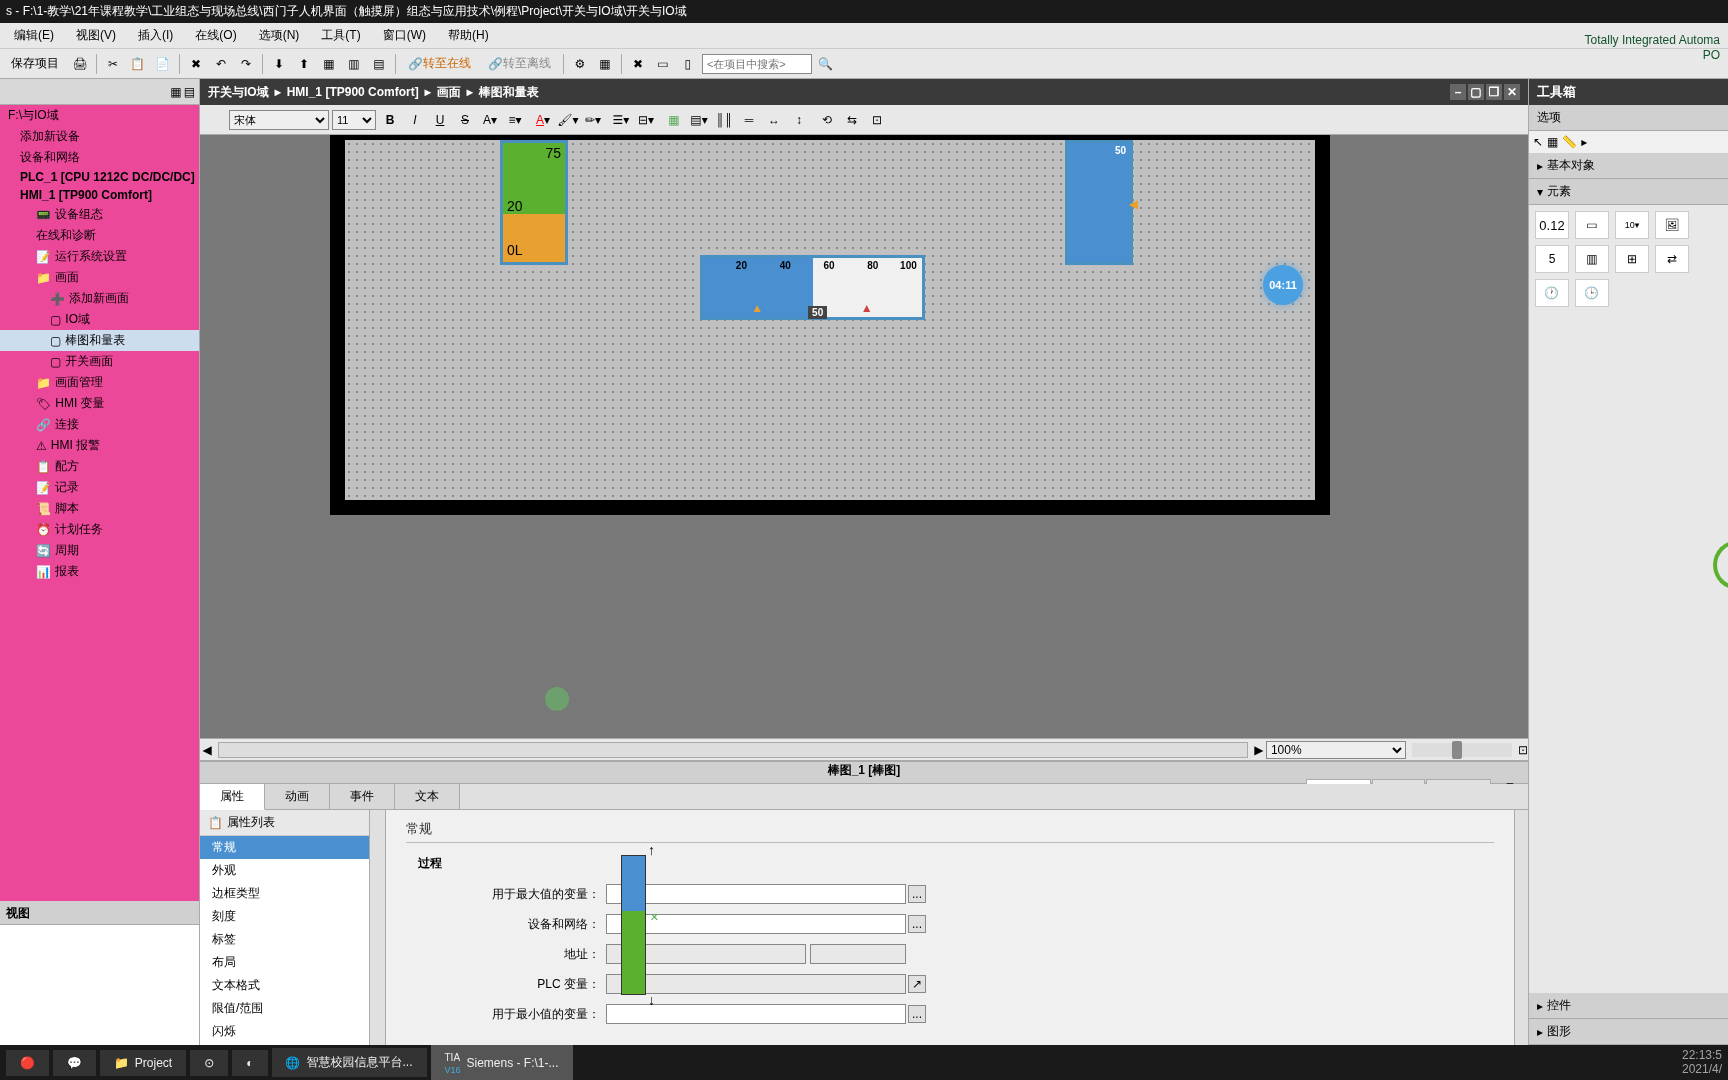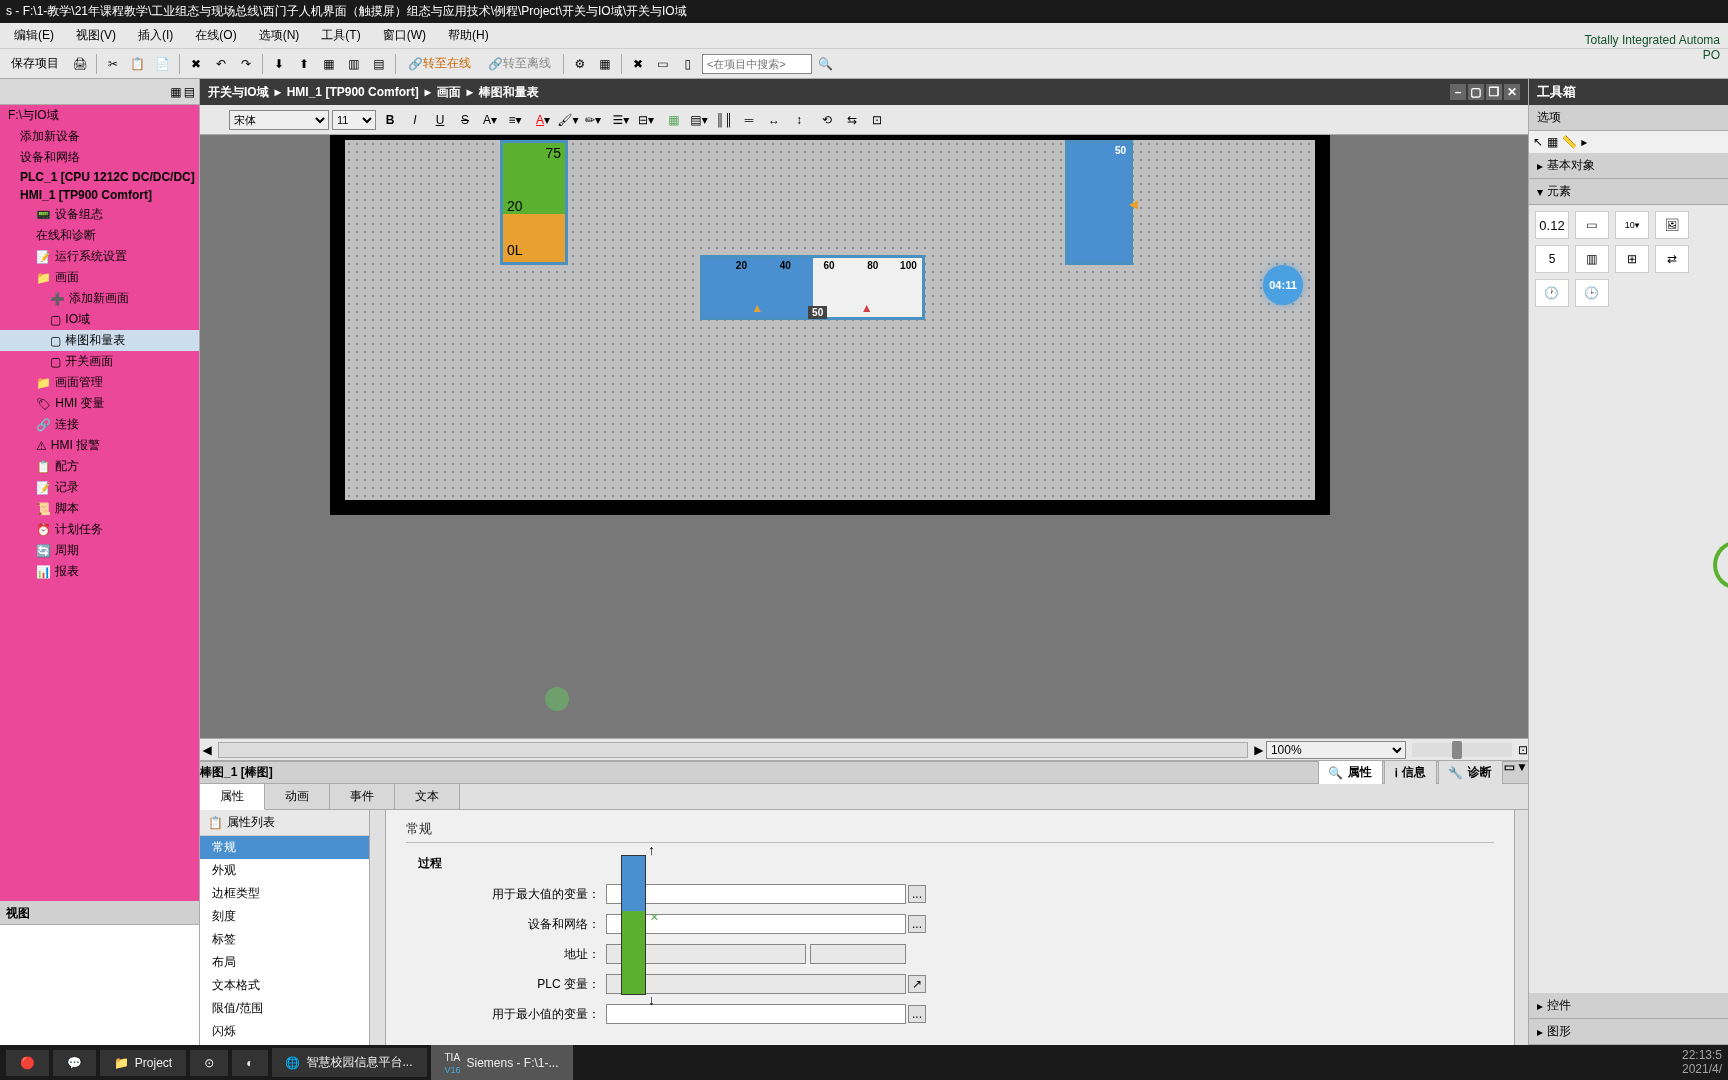--- a/index.html
+++ b/index.html
@@ -34,21 +34,21 @@
 .bar-gauge{border:3px solid #4a90c0;background:#fff;position:absolute;}
 .bar-v1{left:155px;top:0;width:68px;height:125px;background:linear-gradient(to top,#e8a030 0%,#e8a030 40%,#5cb030 40%,#5cb030 100%);}
 .bar-v1 .scale{position:absolute;left:4px;color:#000;font-size:14px;font-weight:normal;}
 .bar-h{left:355px;top:115px;width:225px;height:65px;background:linear-gradient(to right,#4a90d0 0%,#4a90d0 50%,#f0f0f0 50%,#f0f0f0 100%);}
 .bar-h .tick-label{position:absolute;color:#000;font-size:10px;font-weight:bold;top:2px;}
 .bar-v2{left:720px;top:0;width:68px;height:125px;background:#4a90d0;}
 .zoom-bar{background:#e8e8e8;height:22px;display:flex;align-items:center;border-top:1px solid #aaa;}
 .zoom-bar .scroll-h{flex:1;height:16px;background:#ddd;border:1px solid #aaa;margin:0 4px;}
 .zoom-bar select{height:18px;width:140px;border:1px solid #888;}
 .inspector{background:#e8e8e8;border-top:2px solid #aaa;height:285px;display:flex;flex-direction:column;}
-.insp-title{background:#d0d0d0;height:22px;display:flex;align-items:center;padding:0 0;font-weight:bold;border-bottom:1px solid #aaa;}
+.insp-title{background:#d0d0d0;height:22px;display:flex;align-items:center;padding:0 12px;font-weight:bold;border-bottom:1px solid #aaa;flex-direction:column;}
 .insp-tabs-right{margin-left:auto;display:flex;gap:1px;}
 .insp-tabs-right .rtab{background:#e0e0e0;padding:3px 10px;border:1px solid #aaa;cursor:pointer;display:flex;align-items:center;gap:4px;}
 .insp-tabs-right .rtab.active{background:#fff;}
 .insp-main-tabs{display:flex;height:26px;background:#e0e0e0;border-bottom:1px solid #aaa;}
 .insp-main-tabs .mtab{padding:4px 20px;border-right:1px solid #aaa;cursor:pointer;background:#d8d8d8;}
 .insp-main-tabs .mtab.active{background:#fff;border-bottom:1px solid #fff;margin-bottom:-1px;}
 .insp-body{flex:1;display:flex;background:#f0f0f0;}
 .prop-list{width:170px;background:#fff;border-right:1px solid #aaa;display:flex;flex-direction:column;}
 .prop-list-header{padding:4px 8px;background:#e8e8e8;border-bottom:1px solid #ccc;display:flex;align-items:center;gap:4px;}
 .prop-items{flex:1;overflow:auto;}

